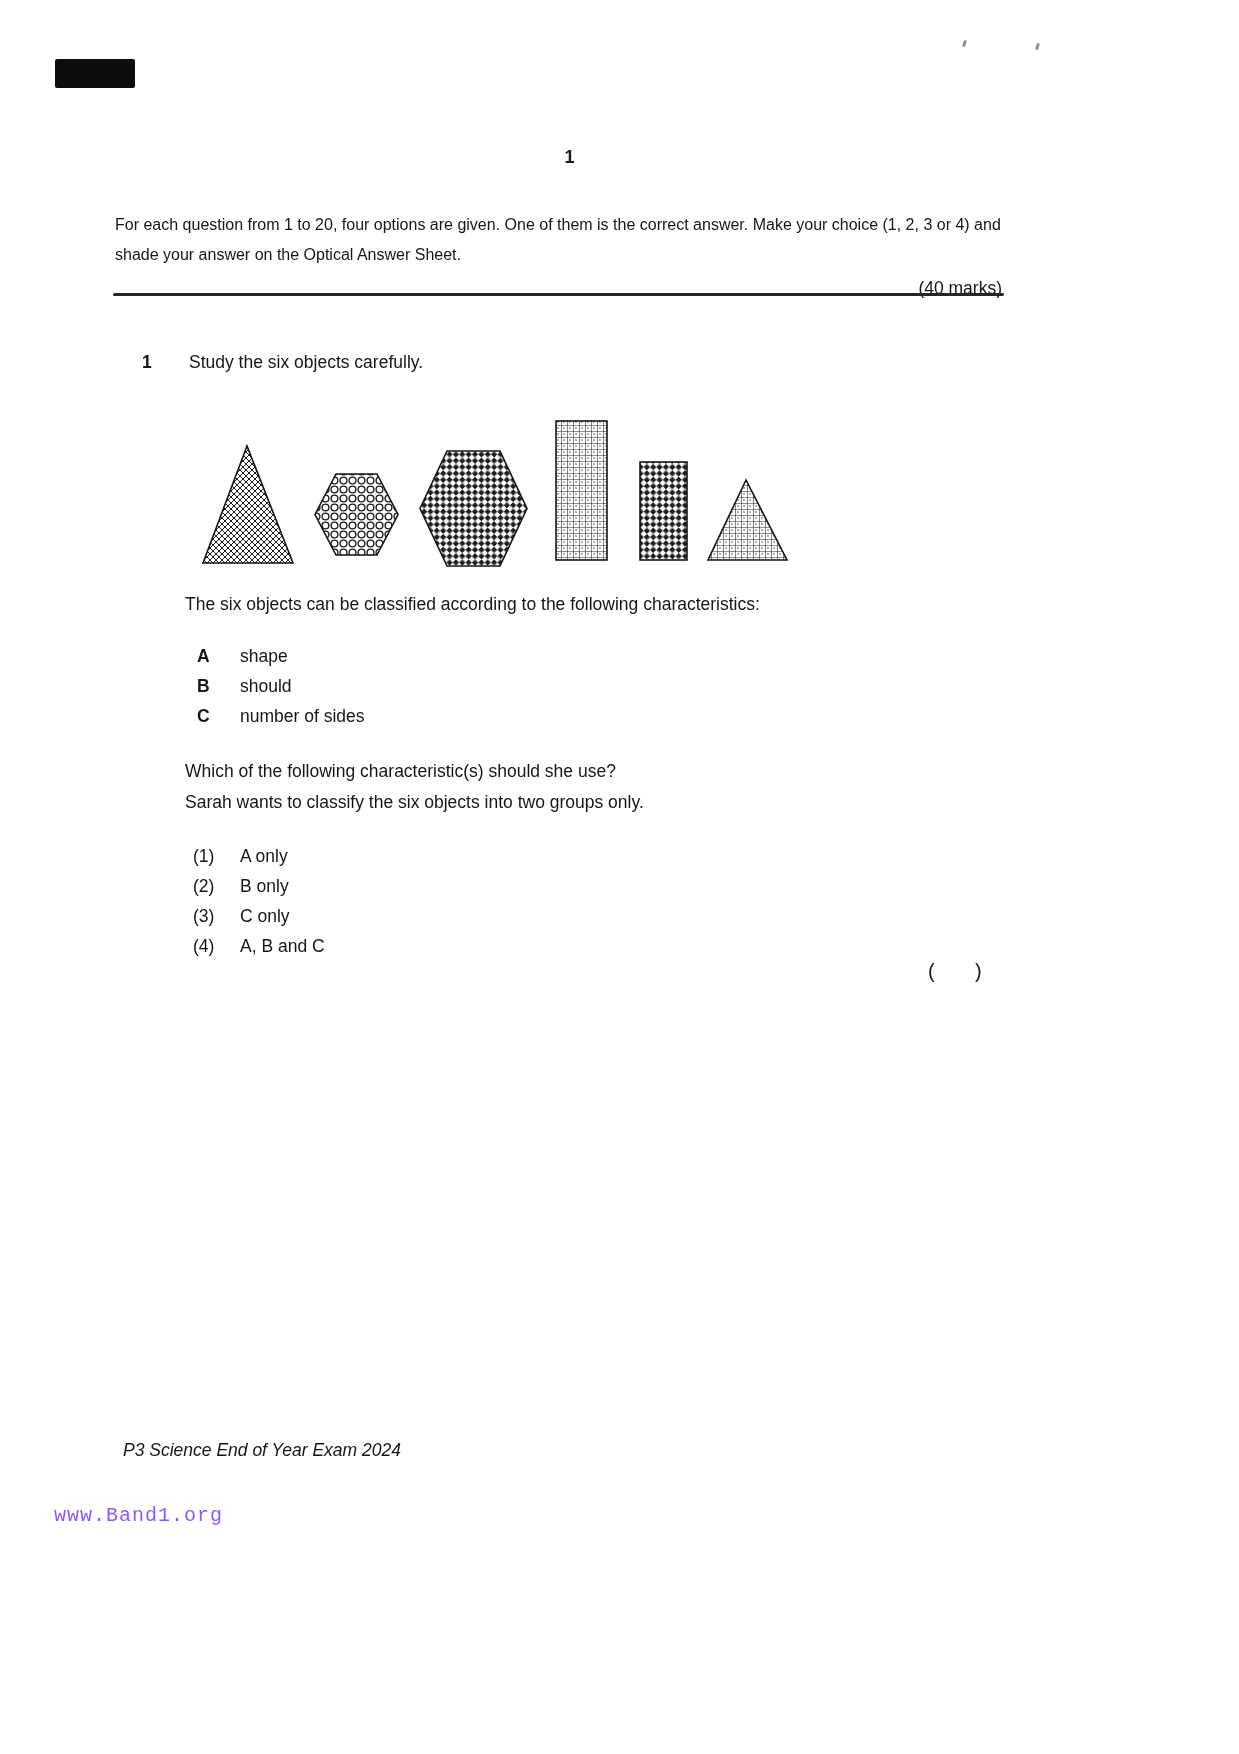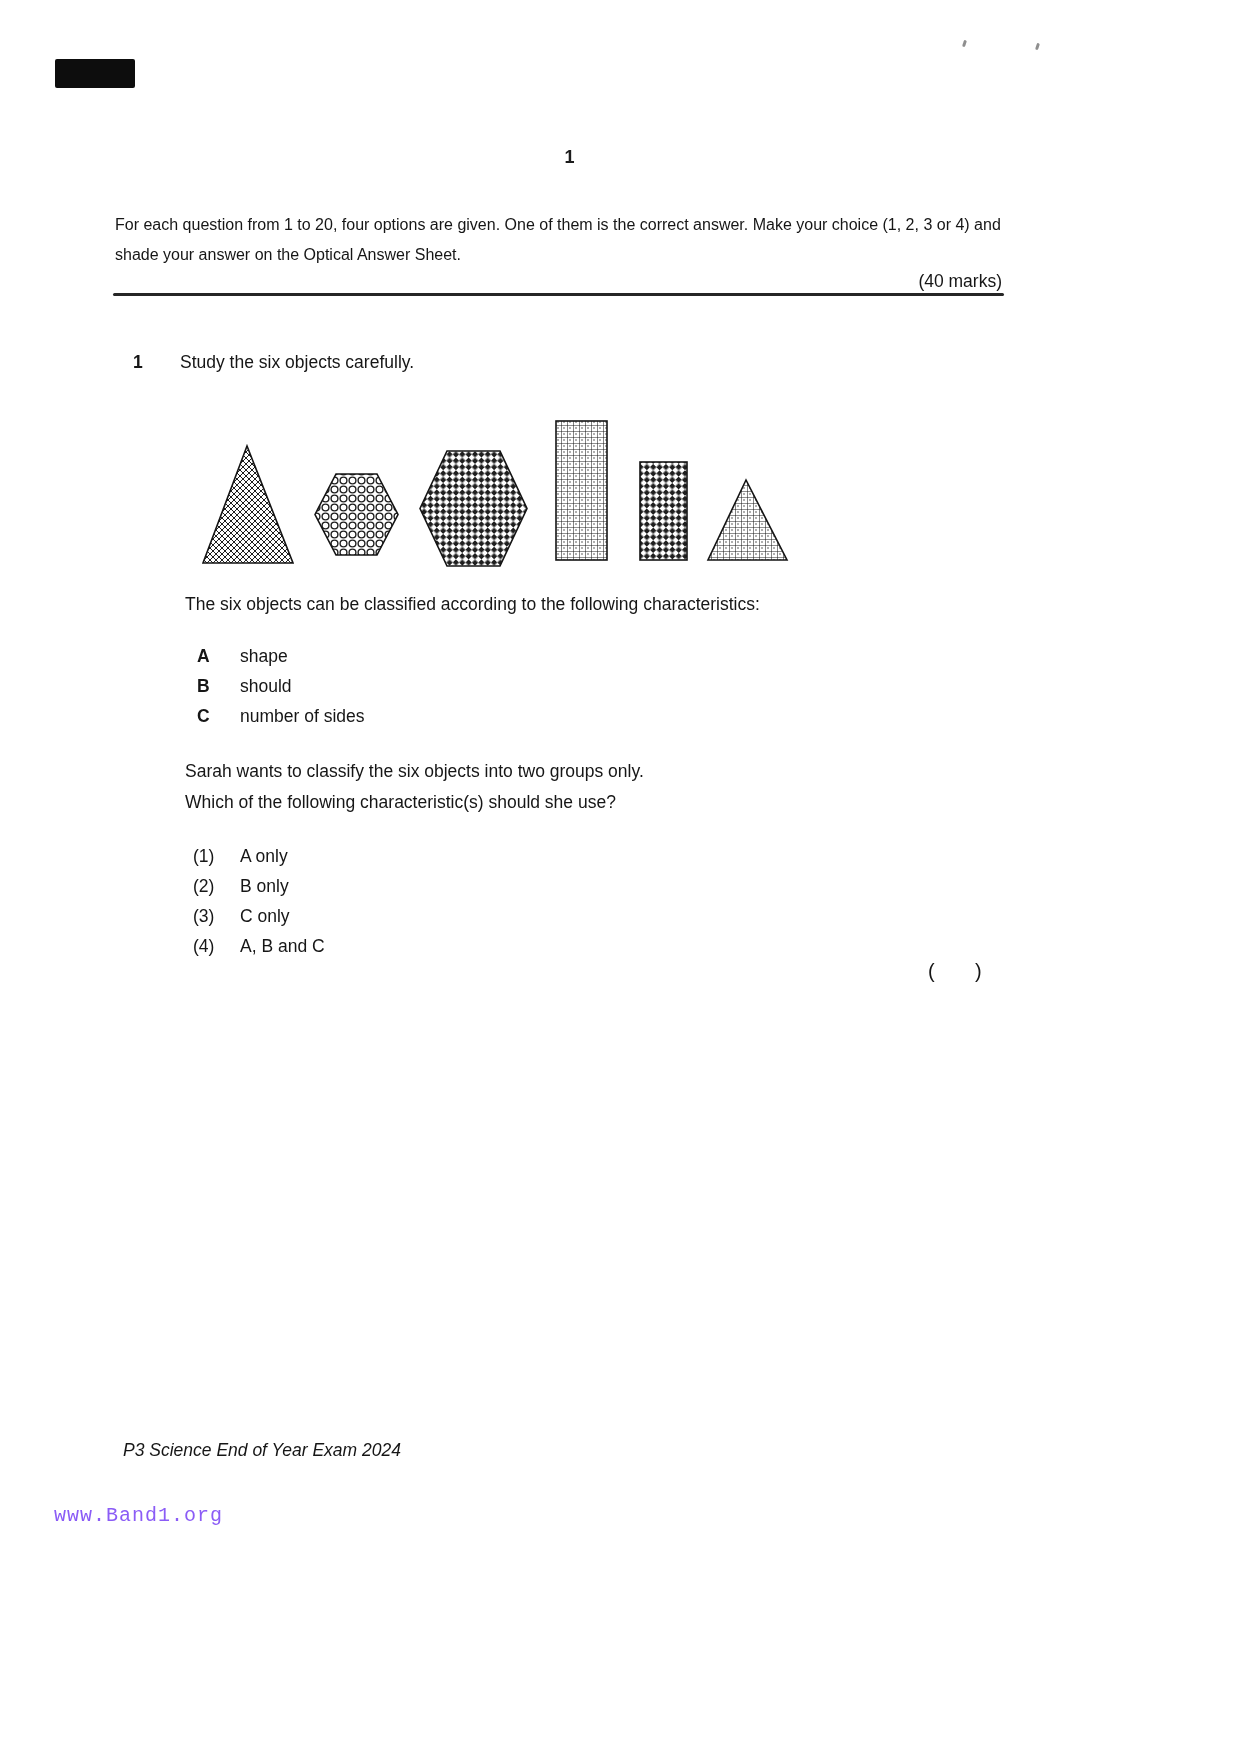--- a/index.html
+++ b/index.html
@@ -29,28 +29,28 @@
     position:absolute; left:0; top:147px; width:1139px;
     text-align:center; font-size:18px; font-weight:bold;
   }
   .instructions {
     position:absolute; left:115px; top:210px; width:887px;
   }
   .instructions p {
     font-size:16px; line-height:30px; color:#161616;
   }
   .marks {
-    text-align:right; font-size:17.5px; margin-top:1px; color:#161616;
+    text-align:right; font-size:17.5px; margin-top:8px; color:#161616;
   }
   .rule {
     position:absolute; left:113px; top:293px; width:891px; height:3px;
     background:#262626; border-radius:2px;
   }
   .q-row {
-    position:absolute; left:133px; top:352px;
+    position:absolute; left:142px; top:352px;
     font-size:17.5px; color:#161616;
   }
   .q-num { font-weight:bold; display:inline-block; width:47px; }
   .shapes-figure {
     position:absolute; left:195px; top:413px; width:600px; height:158px;
   }
   .classify-intro {
     position:absolute; left:185px; top:594px;
     font-size:17.5px; color:#161616;
   }
@@ -160,22 +160,22 @@
       <span class="char-label">B</span>
       <span>should</span>
     </div>
     <div class="char-row">
       <span class="char-label">C</span>
       <span>number of sides</span>
     </div>
   </div>
 
   <div class="stem">
+    <div>Which of the following characteristic(s) should she use?</div>
     <div>Sarah wants to classify the six objects into two groups only.</div>
-    <div>Which of the following characteristic(s) should she use?</div>
   </div>
 
   <div class="opt-list">
     <div class="opt-row">
       <span class="opt-label">(1)</span>
       <span>A only</span>
     </div>
     <div class="opt-row">
       <span class="opt-label">(2)</span>
       <span>B only</span>

